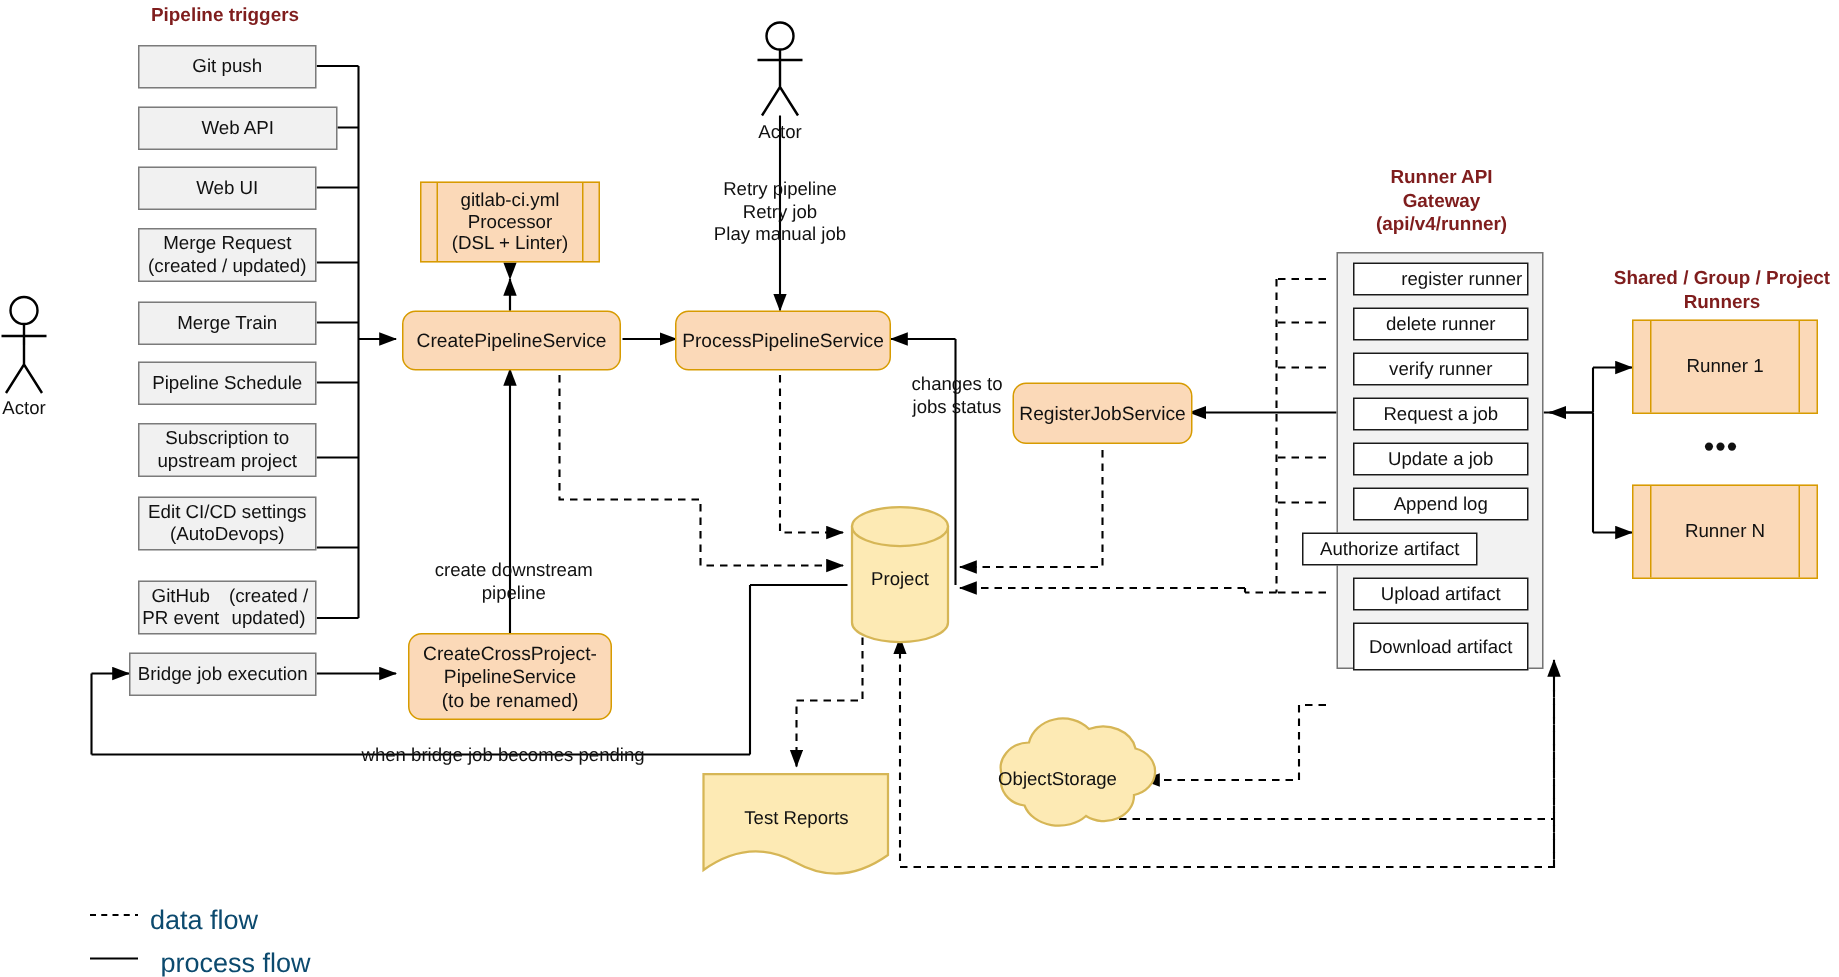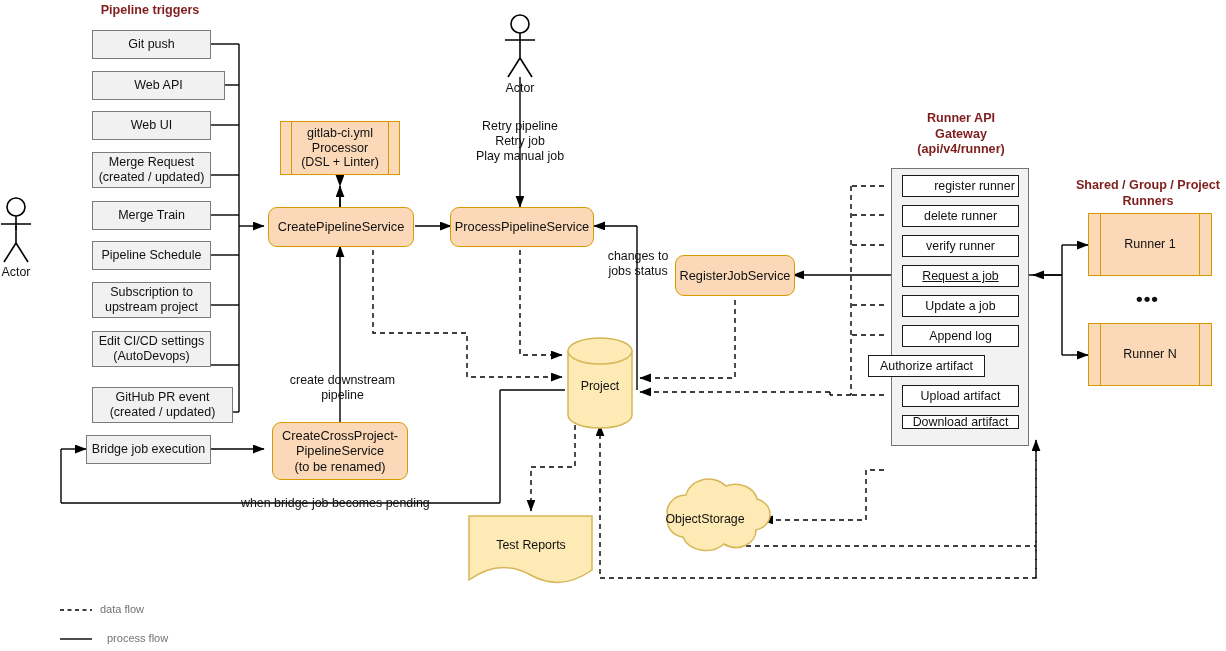--- a/index.html
+++ b/index.html
@@ -14,21 +14,21 @@
   .comp{background:#fbd9b8;border:1.6px solid #d79b00;font-size:12.5px;color:#111;}
   .comp .bar{position:absolute;top:0;bottom:0;width:0;border-left:1.6px solid #d79b00;}
   .gw-panel{background:#f2f2f2;border:1.6px solid #747474;}
   .gw-item{position:absolute;box-sizing:border-box;background:#ffffff;border:1.3px solid #1a1a1a;
            display:flex;align-items:center;justify-content:center;font-size:12.4px;color:#111;}
   .hdr{position:absolute;font-weight:bold;font-size:12.6px;text-align:center;line-height:1.25;color:#7f1d1d;}
   .lbl{position:absolute;font-size:12.4px;text-align:center;line-height:1.2;color:#111;}
   .lbl.left{text-align:left;}
   .actor-cap{position:absolute;font-size:12.4px;text-align:center;color:#111;}
   .dots{position:absolute;font-weight:bold;font-size:19px;letter-spacing:1px;color:#111;}
-  .legend-txt{position:absolute;font-size:11px;color:#737373;}
+  .legend-txt{position:absolute;font-size:18px;color:#0c4a6e;}
 </style>
 </head>
 <body>
 
 <div id="canvas">
 
   <svg class="lyr" viewBox="0 0 1226 651">
     <defs>
       <marker id="ah" markerWidth="9" markerHeight="9" refX="8" refY="3.2" orient="auto" markerUnits="strokeWidth">
         <path d="M0,0 L8.5,3.2 L0,6.4 z" fill="#000"></path>
@@ -171,21 +171,21 @@
   <div class="node trigger" style="left:92px;top:201px;width:119px;height:29px;">Merge Train</div>
   <div class="node trigger" style="left:92px;top:241px;width:119px;height:29px;">Pipeline Schedule</div>
   <div class="node trigger" style="left:92px;top:282px;width:119px;height:36px;flex-direction:column;">
     <span>Subscription to</span>
     <span>upstream project</span>
   </div>
   <div class="node trigger" style="left:92px;top:331px;width:119px;height:36px;flex-direction:column;">
     <span>Edit CI/CD settings</span>
     <span>(AutoDevops)</span>
   </div>
-  <div class="node trigger" style="left:92px;top:387px;width:141px;height:36px;flex-direction:column;">
+  <div class="node trigger" style="left:92px;top:387px;width:119px;height:36px;">
     <span>GitHub PR event</span>
     <span>(created / updated)</span>
   </div>
   <div class="node trigger" style="left:86px;top:435px;width:125px;height:29px;">Bridge job execution</div>
 
   <div class="node comp" style="left:280px;top:121px;width:120px;height:54px;flex-direction:column;">
     <span class="bar" style="left:10px;"></span>
     <span class="bar" style="right:10px;"></span>
     <span>gitlab-ci.yml</span>
     <span>Processor</span>
@@ -205,26 +205,26 @@
   </div>
 
   <div class="lbl" style="left:560px;top:379px;width:80px;">Project</div>
   <div class="lbl" style="left:471px;top:538px;width:120px;">Test Reports</div>
   <div class="lbl" style="left:650px;top:512px;width:110px;">ObjectStorage</div>
 
   <div class="node gw-panel" style="left:891px;top:168px;width:138px;height:278px;"></div>
   <div class="gw-item" style="left:902px;top:175px;width:117px;height:22px;padding-left:28px;">register runner</div>
   <div class="gw-item" style="left:902px;top:205px;width:117px;height:22px;">delete runner</div>
   <div class="gw-item" style="left:902px;top:235px;width:117px;height:22px;">verify runner</div>
-  <div class="gw-item" style="left:902px;top:265px;width:117px;height:22px;text-decoration:underline;">Request a job</div>
+  <div class="gw-item" style="left:902px;top:265px;width:117px;height:22px;">Request a job</div>
   <div class="gw-item" style="left:902px;top:295px;width:117px;height:22px;">Update a job</div>
   <div class="gw-item" style="left:902px;top:325px;width:117px;height:22px;">Append log</div>
   <div class="gw-item" style="left:868px;top:355px;width:117px;height:22px;">Authorize artifact</div>
   <div class="gw-item" style="left:902px;top:385px;width:117px;height:22px;">Upload artifact</div>
-  <div class="gw-item" style="left:902px;top:415px;width:117px;height:14px;">Download artifact</div>
+  <div class="gw-item" style="left:902px;top:415px;width:117px;height:32px;">Download artifact</div>
 
   <div class="node comp" style="left:1088px;top:213px;width:124px;height:63px;">
     <span class="bar" style="left:11px;"></span>
     <span class="bar" style="right:11px;"></span>
     <span>Runner 1</span>
   </div>
   <div class="dots" style="left:1136px;top:288px;">•••</div>
   <div class="node comp" style="left:1088px;top:323px;width:124px;height:63px;">
     <span class="bar" style="left:11px;"></span>
     <span class="bar" style="right:11px;"></span>

